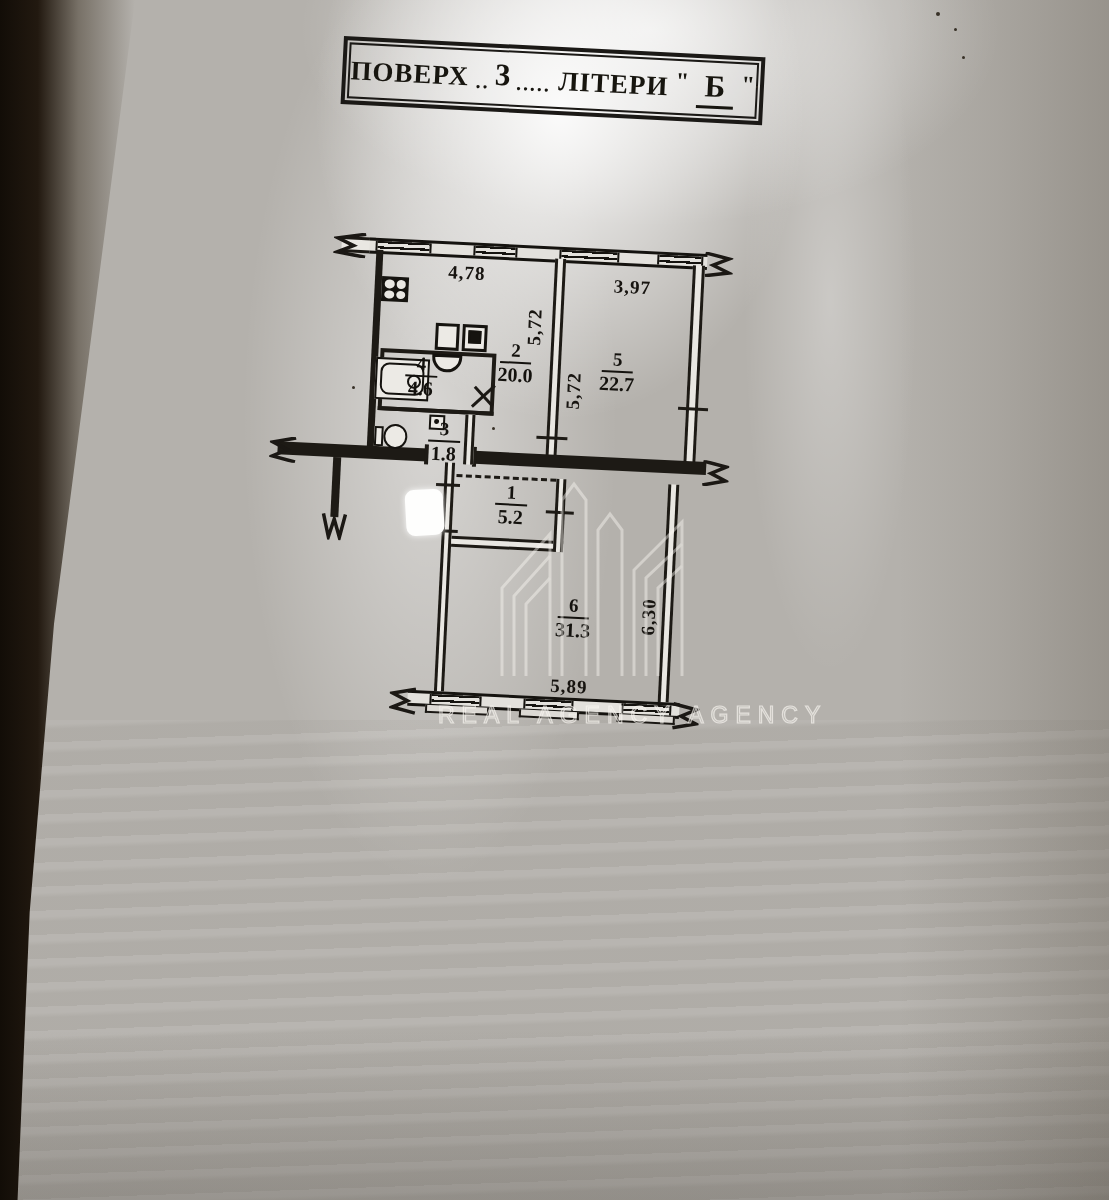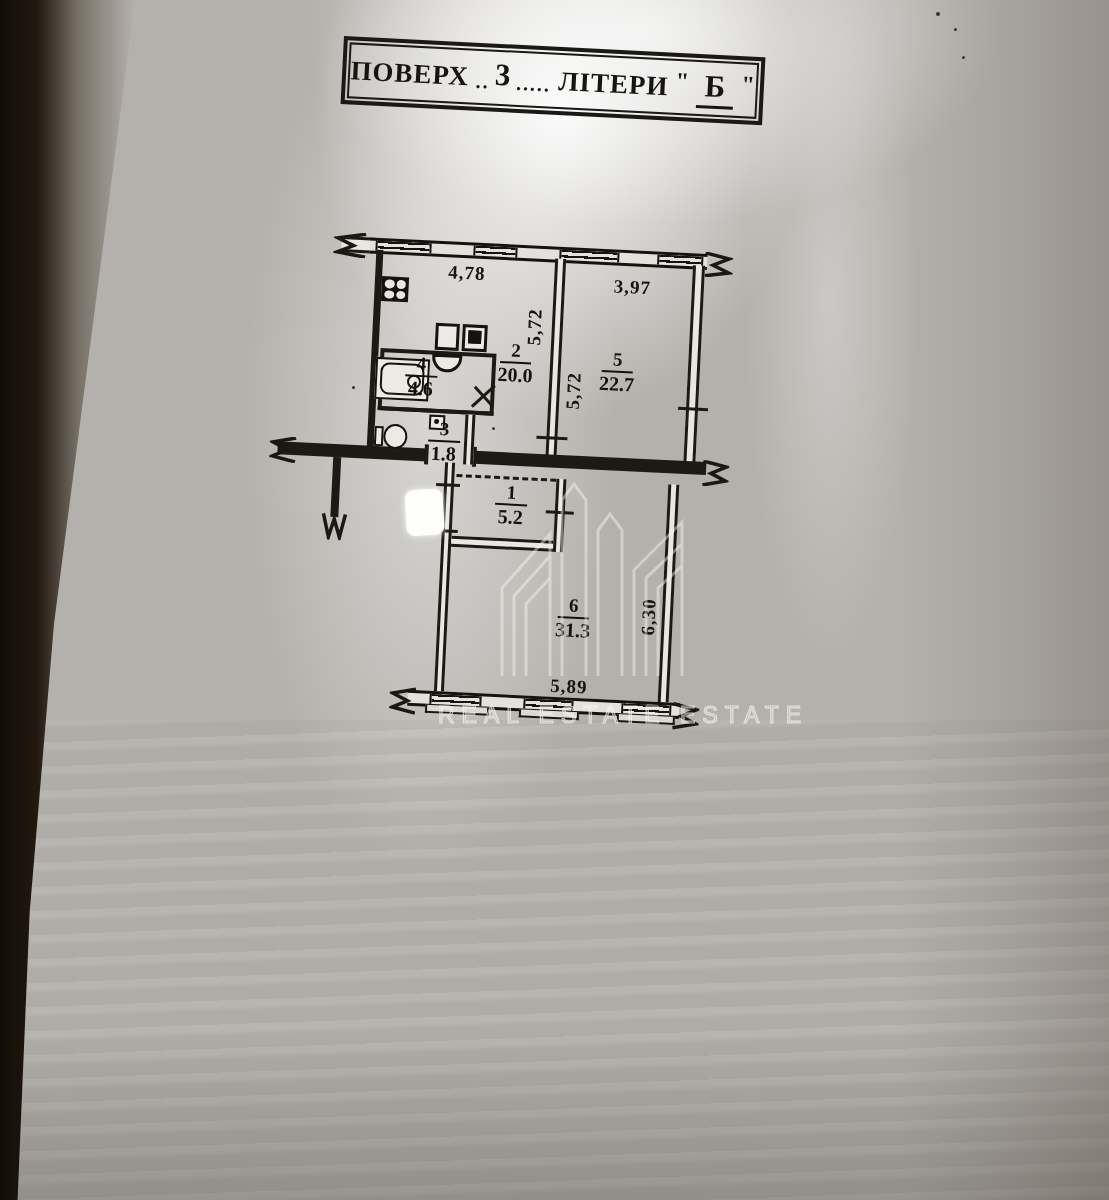--- a/index.html
+++ b/index.html
@@ -235,21 +235,21 @@
         <path d="M10,206 L10,118 L58,64 L58,206"></path>
         <path d="M22,206 L22,126 L58,86"></path>
         <path d="M34,206 L34,134 L58,108"></path>
         <path d="M70,206 L70,30 L82,14 L94,30 L94,206"></path>
         <path d="M106,206 L106,60 L118,44 L130,60 L130,206"></path>
         <path d="M142,206 L142,100 L190,52 L190,206"></path>
         <path d="M154,206 L154,108 L190,74"></path>
         <path d="M166,206 L166,118 L190,96"></path>
       </g>
     </svg>
-    <div id="wm-sub">REAL ESTATE ESTATE</div>
+    <div id="wm-sub">REAL AGENCY AGENCY</div>
   </div>
 
   <div id="left-edge"></div>
 
   <div class="speck" style="left:936px;top:12px;width:4px;height:4px;"></div>
   <div class="speck" style="left:954px;top:28px;width:3px;height:3px;"></div>
   <div class="speck" style="left:962px;top:56px;width:3px;height:3px;"></div>
   <div class="speck" style="left:352px;top:386px;width:3px;height:3px;"></div>
   <div class="speck" style="left:492px;top:427px;width:3px;height:3px;"></div>
   <div class="speck" style="left:756px;top:86px;width:2px;height:2px;"></div>

